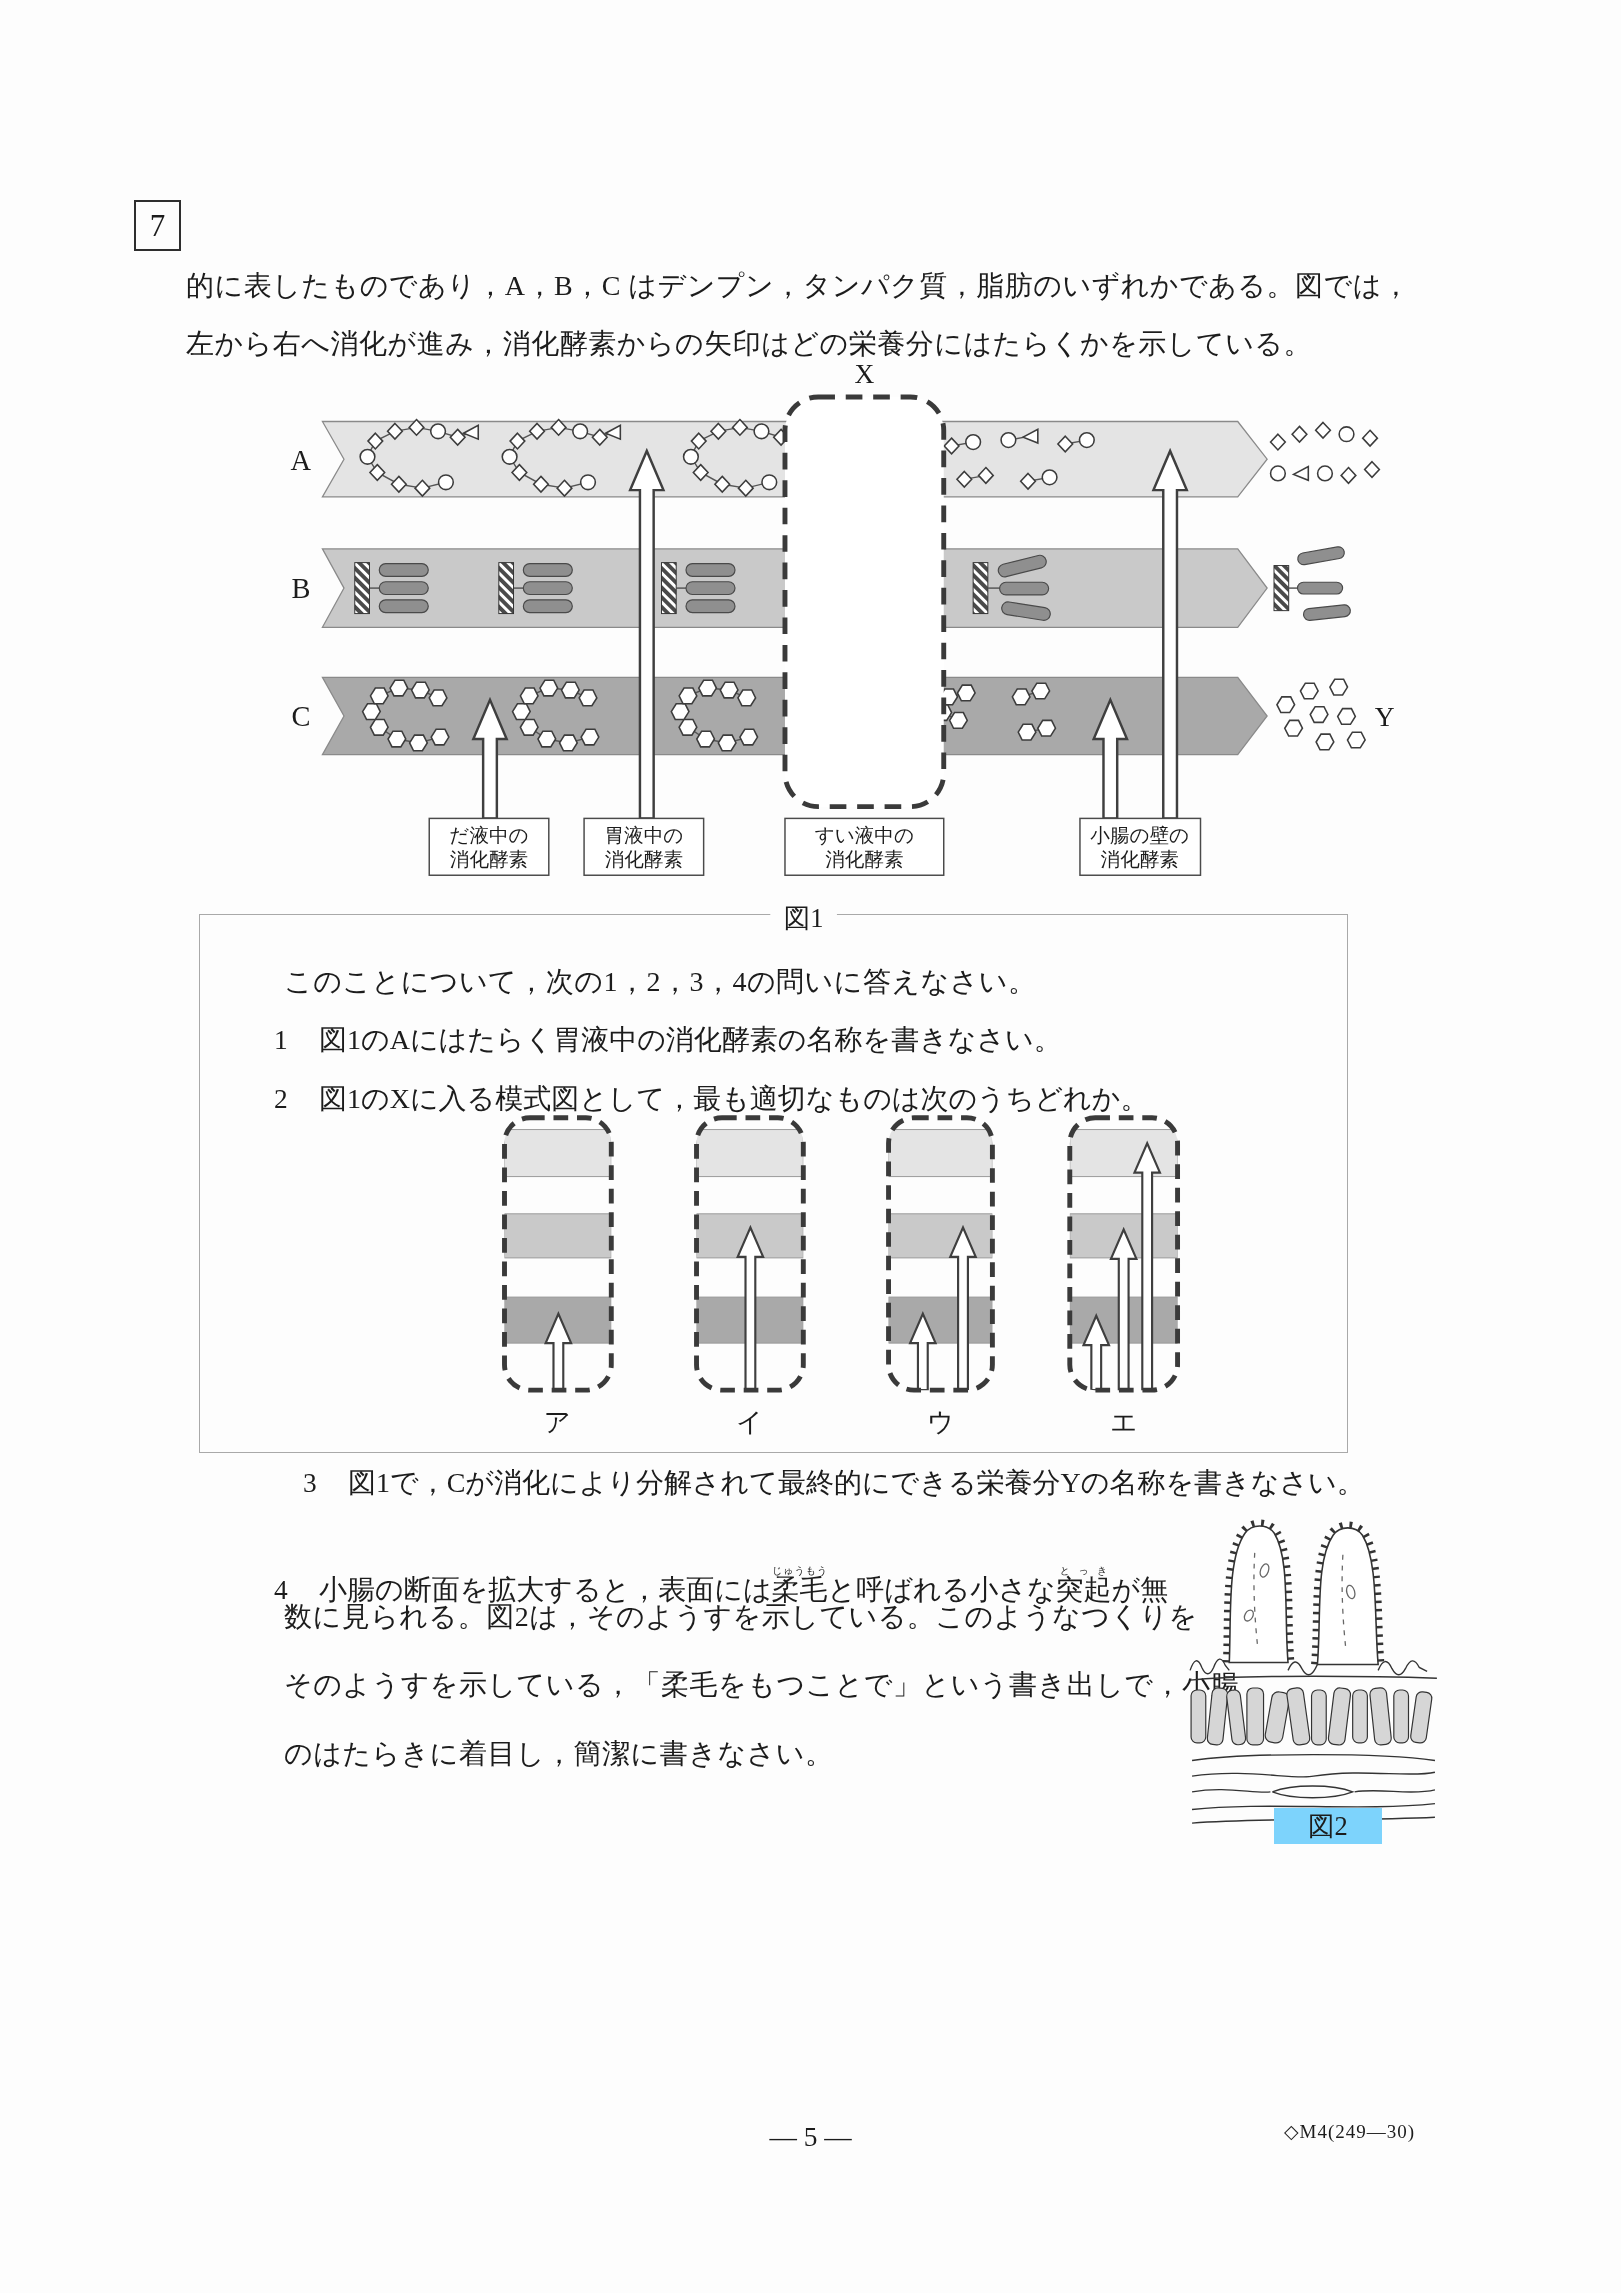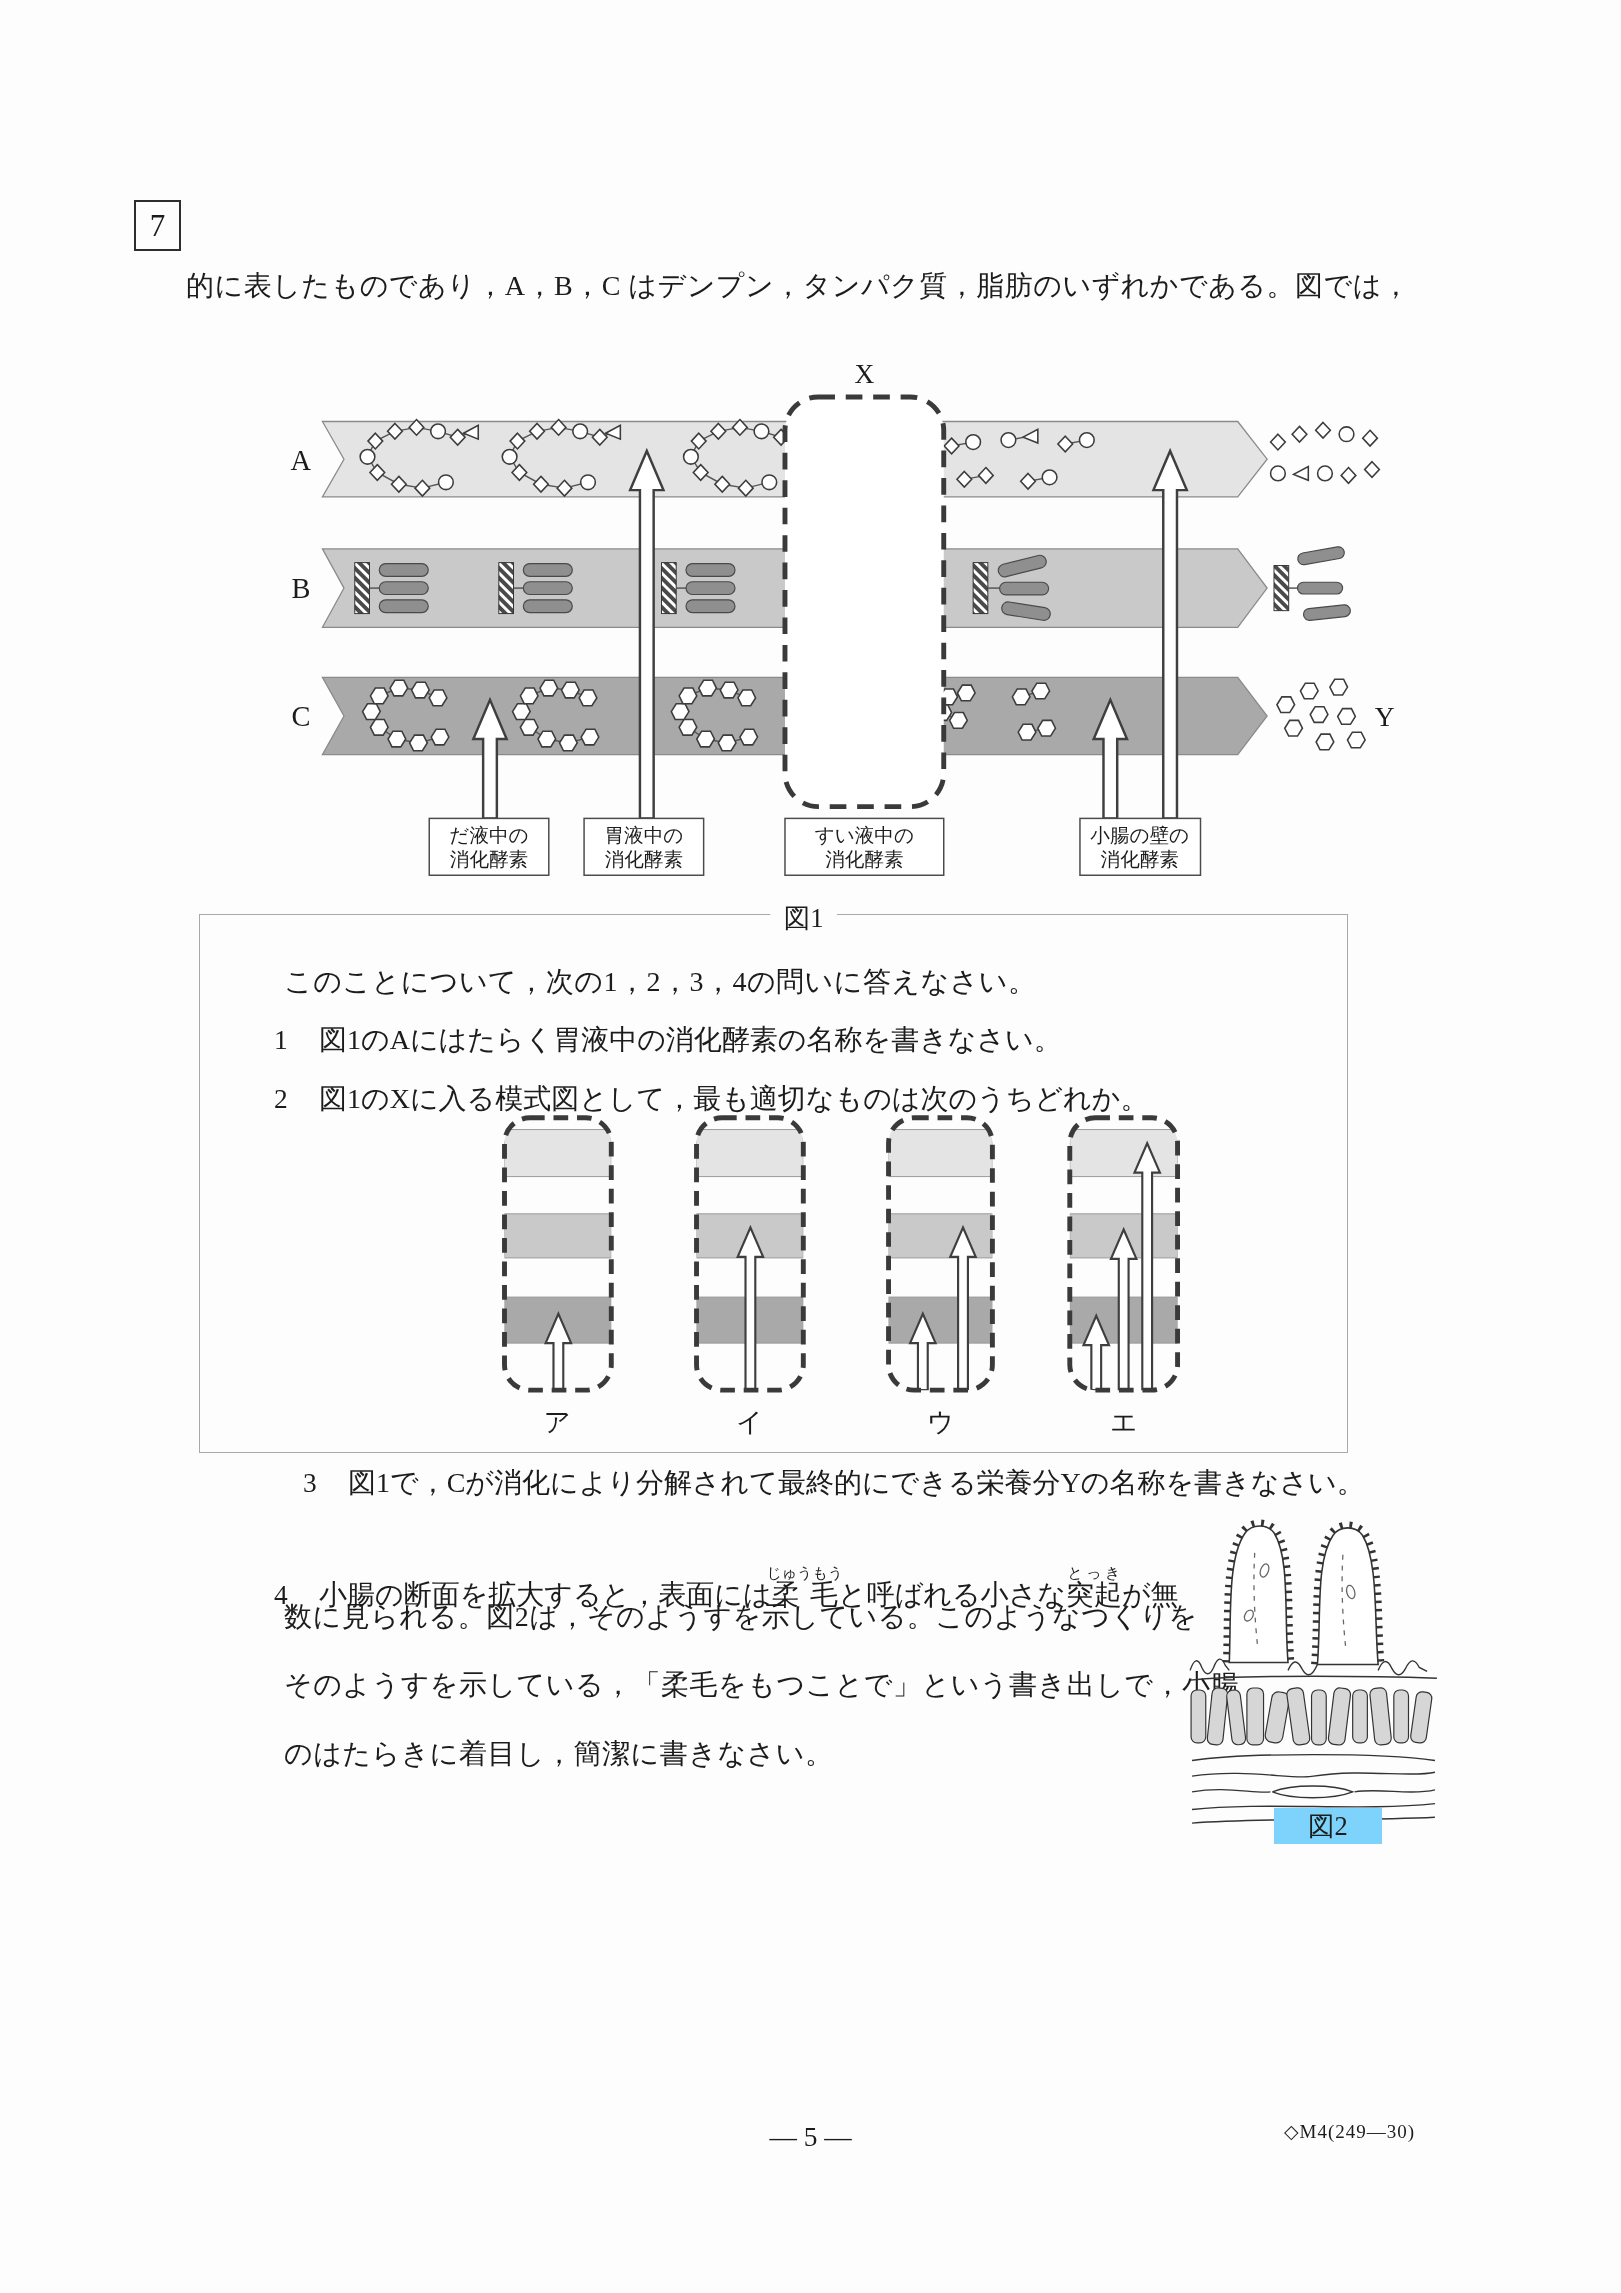--- a/index.html
+++ b/index.html
@@ -10,21 +10,21 @@
   }
   .abs{position:absolute;}
   .qnum-box{
     left:134px; top:200px; width:43px; height:47px;
     border:2px solid #2e2e2e; text-align:center; line-height:47px;
     font-size:31px;
   }
   .bodyline{font-size:28px; letter-spacing:0.5px; white-space:nowrap;}
   .qline{font-size:28px; white-space:nowrap;}
   .qline .qnum{display:inline-block; width:45px; font-size:27.4px;}
-  rt{font-size:15px; letter-spacing:0;margin-top:48px;}
+  rt{font-size:10px; letter-spacing:0;margin-top:48px;}
   .qarea-border{
     left:199px; top:914px; width:1147px; height:537px;
     border:1.5px solid #a9a9a9;
   }
   .figcaption{font-size:26.5px; background:#7dd3fc; padding:0 9.8px;}
   .footer-page{left:0; top:2122px; width:1621px; text-align:center; font-size:27.4px;}
   .footer-code{left:1284px; top:2120px; font-size:19px; letter-spacing:1px;}
   svg text{font-family:"Liberation Serif","DejaVu Serif",serif; fill:#1c1c1c;}
   svg .shape{fill:#ffffff; stroke:#3c3c3c; stroke-width:1.6;}
   svg .chainline{fill:none; stroke:#555; stroke-width:1.4;}
@@ -40,20 +40,21 @@
 </head>
 <body>
 
 <div class="page">
 
   <div class="abs qnum-box">
     <span>7</span>
   </div>
 
   <div class="abs bodyline" style="left:186px; top:267px;">的に表したものであり，A，B，C はデンプン，タンパク質，脂肪のいずれかである。図では，</div>
+  <div class="abs bodyline" style="left:186px; top:325px;">左から右へ消化が進み，消化酵素からの矢印はどの栄養分にはたらくかを示している。</div>
 
   <div class="abs qarea-border"></div>
 
   <svg class="abs" style="left:196px; top:348px;" width="1225" height="588" viewBox="0 0 1250 600">
     <defs>
       <pattern id="hatch" width="7" height="7" patternUnits="userSpaceOnUse" patternTransform="rotate(-45)">
         <rect width="7" height="7" fill="#4a4a4a"></rect>
         <line x1="1.5" y1="0" x2="1.5" y2="7" stroke="#fff" stroke-width="3"></line>
       </pattern>
       <g id="dia">

